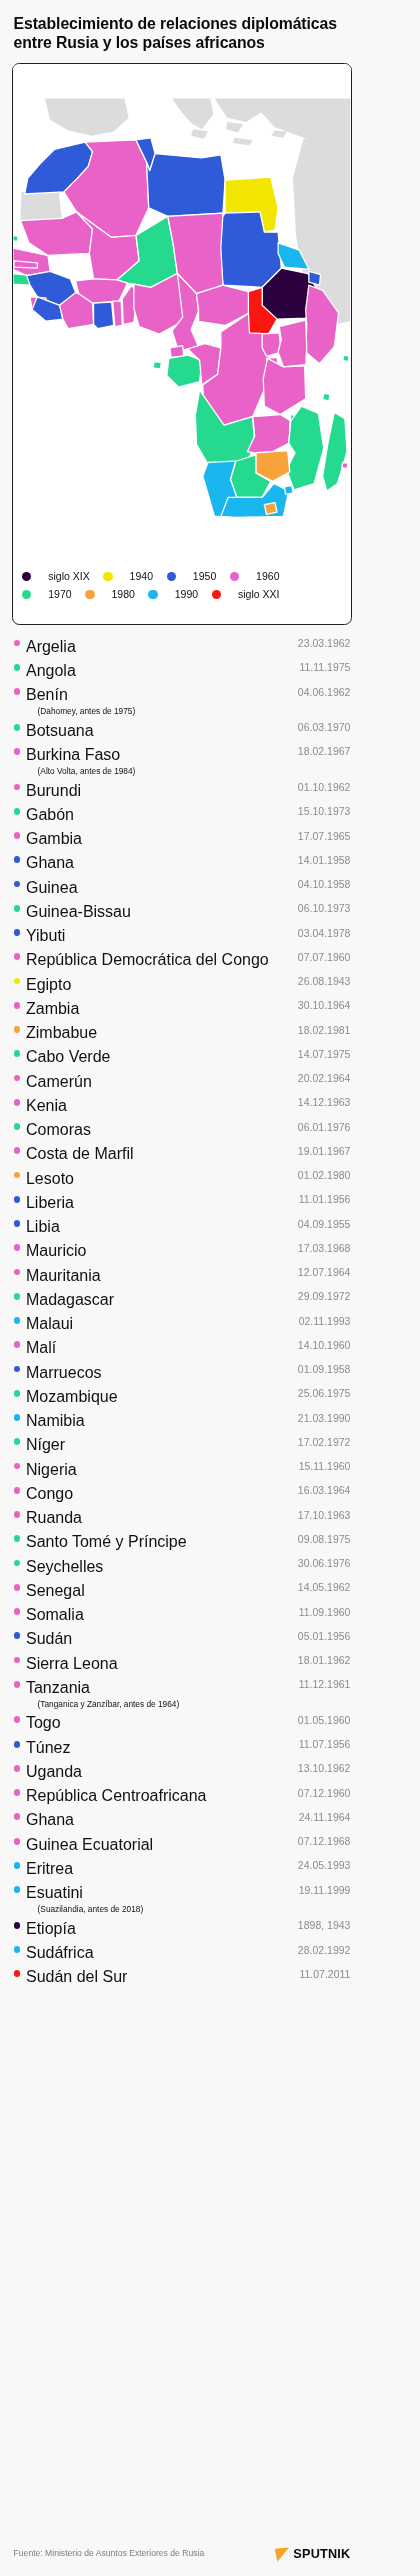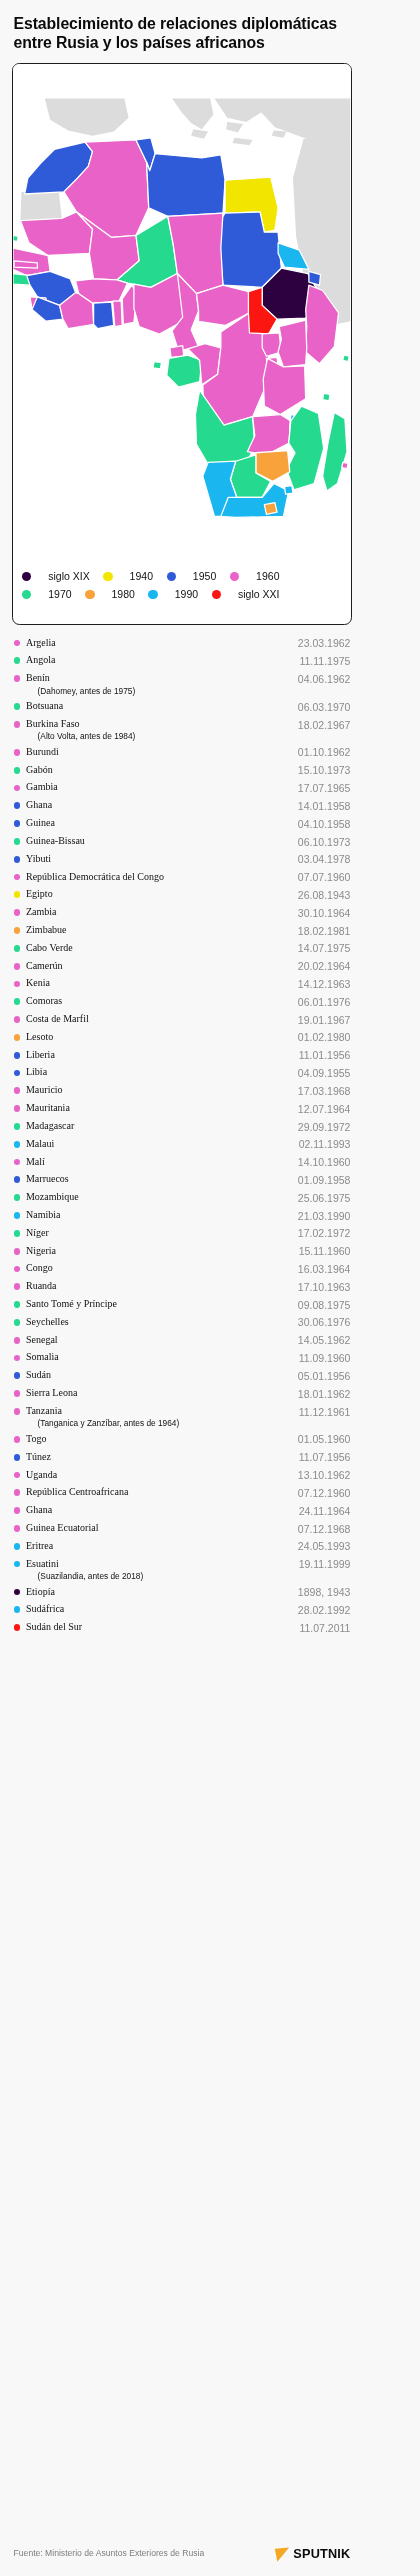--- a/index.html
+++ b/index.html
@@ -107,25 +107,24 @@
     gap:5.6px;
     max-width:266px;
   }
   .row-dot{
     width:6.8px;height:6.8px;border-radius:50%;
     flex:0 0 auto;
     margin-top:3.1px;
   }
   .row-names{display:block;}
   .row-name{
-    font-size:10px;
+    font-size:16px;
     color:#111111;
     line-height:1.28;
     display:block;
-    font-family:Liberation Serif, serif;
   }
   .row-alias{
     font-size:8.3px;
     color:#111111;
     line-height:1.3;
     display:block;
     margin-left:-12.4px;
     margin-top:0.6px;
     white-space:nowrap;
     padding-left:24px;

